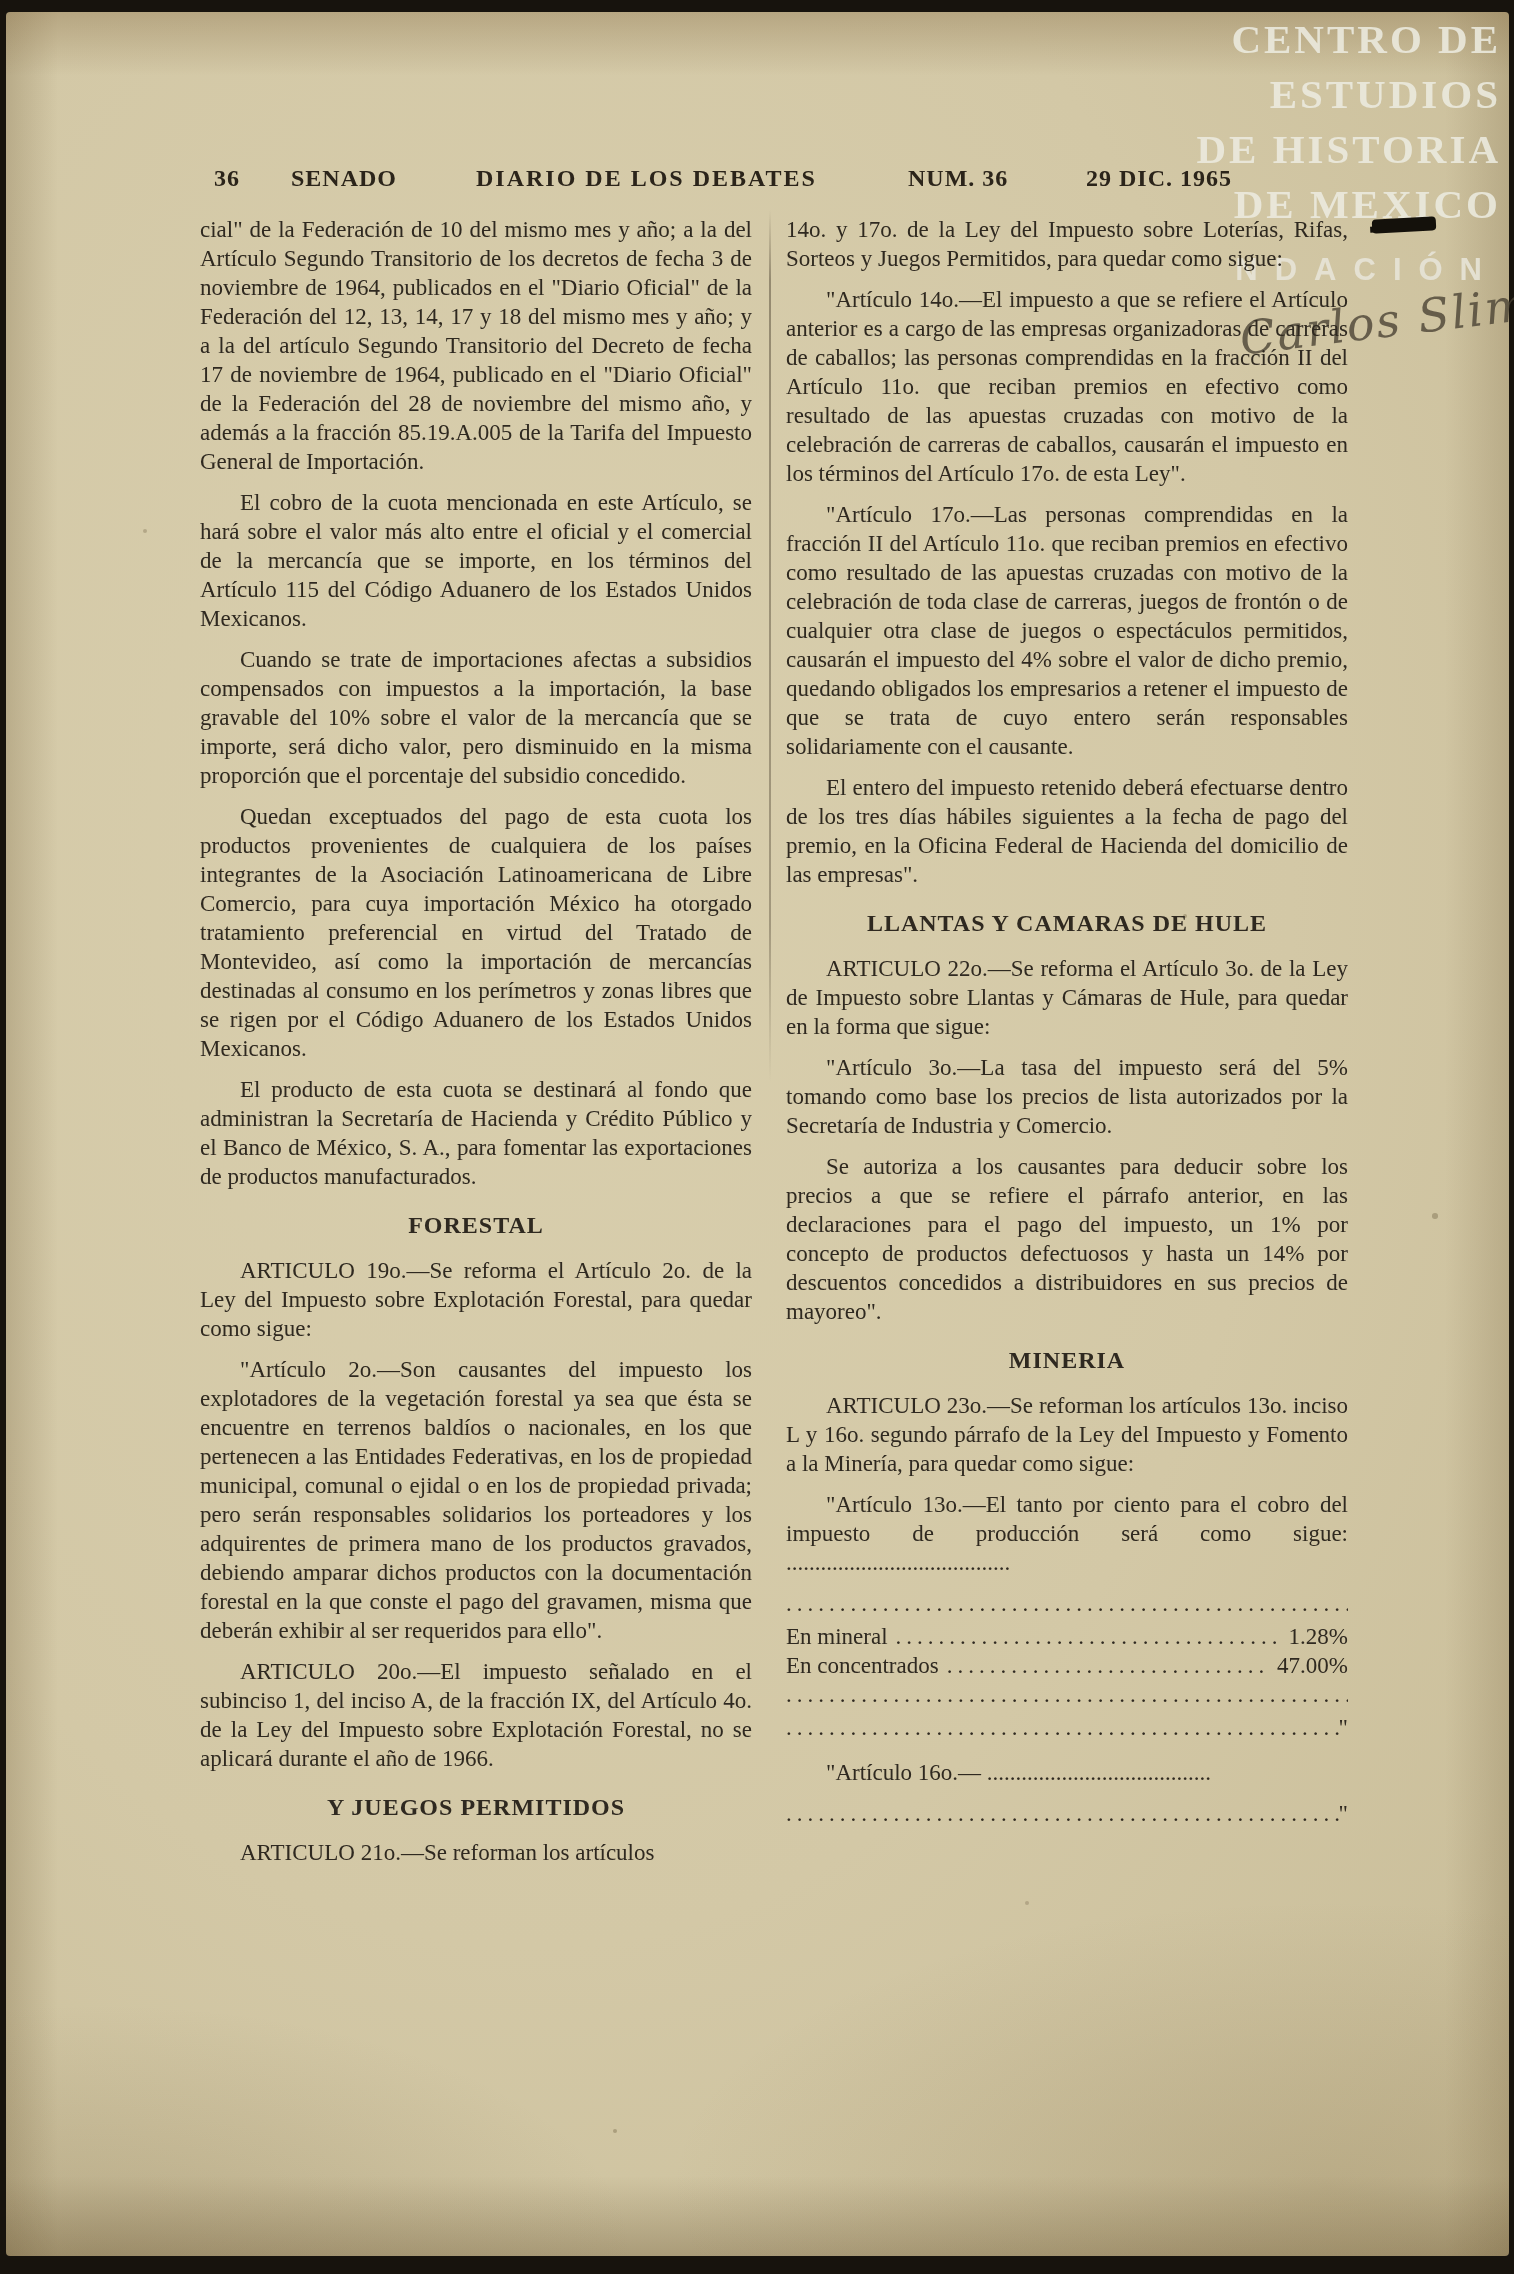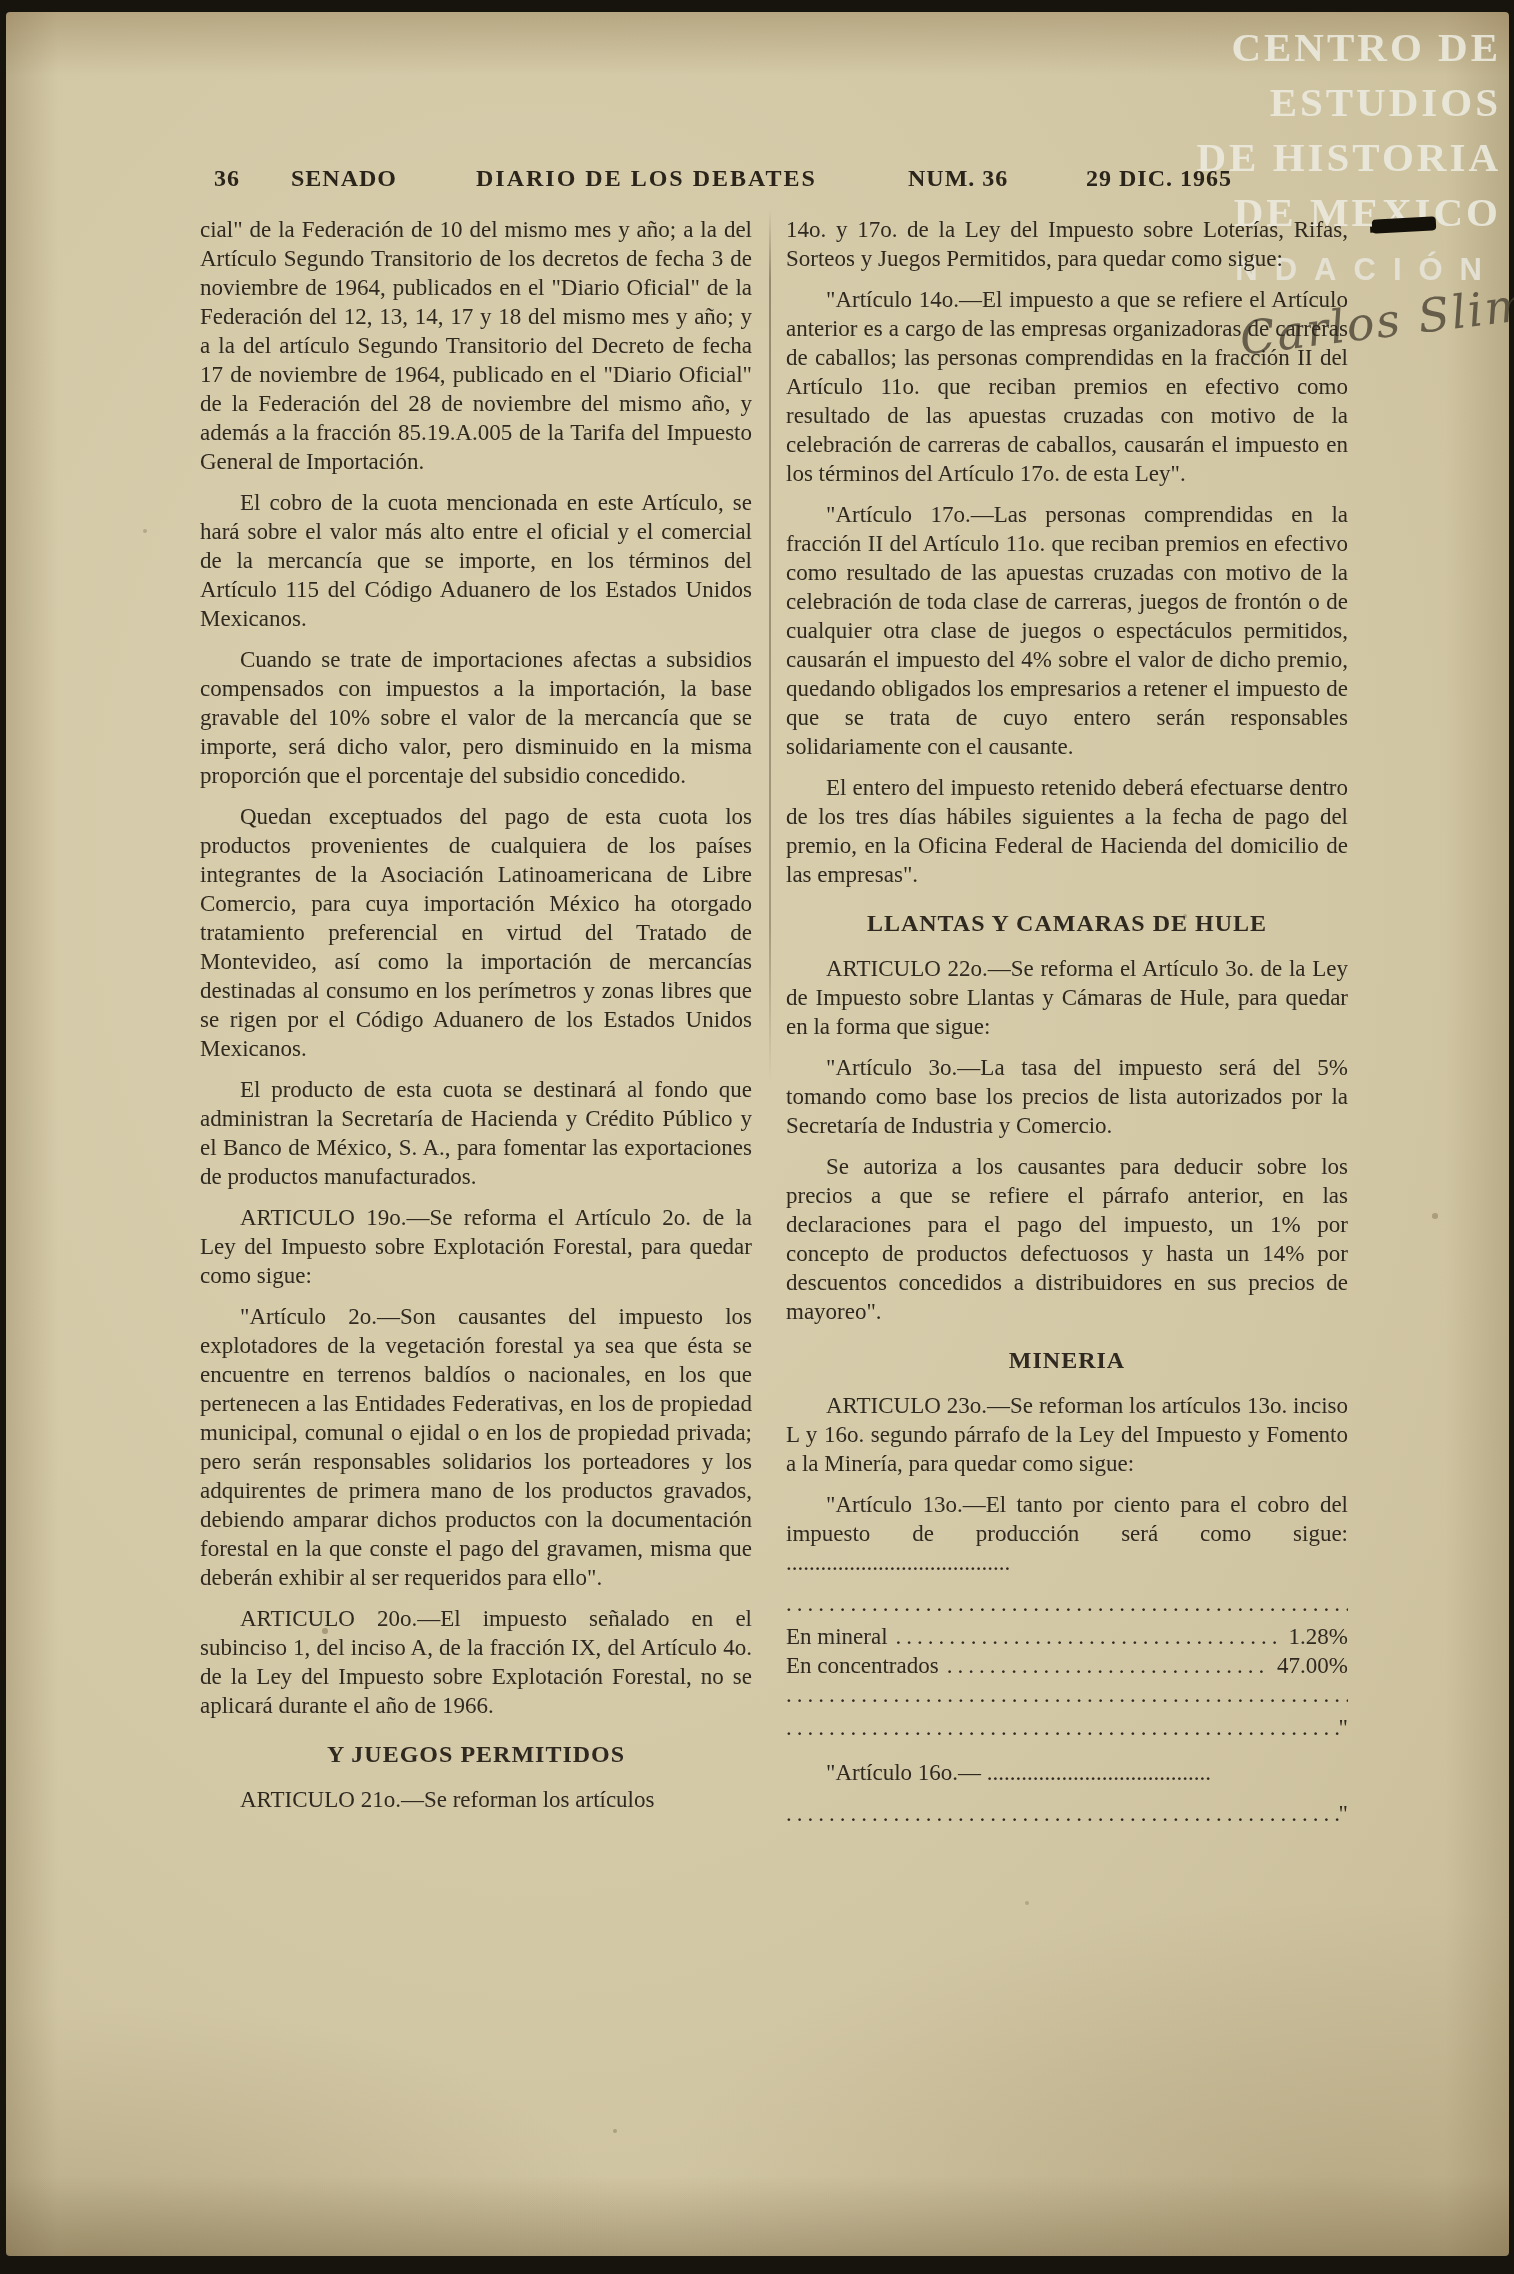--- a/index.html
+++ b/index.html
@@ -23,21 +23,21 @@
   }
   
   .hdr-item{position:absolute;top:153px;font-weight:bold;font-size:24px;letter-spacing:1px;color:#2b241a;white-space:nowrap;margin-left:9px;}
   #h-page{left:199px;}
   #h-chamber{left:276px;}
   #h-title{left:461px;letter-spacing:2px;}
   #h-issue{left:893px;}
   #h-date{left:1071px;}
   
   .watermark{
-    position:absolute;right:8px;top:8px;text-align:right;
+    position:absolute;right:8px;top:0px;text-align:right;
     font-family:"Liberation Serif", serif;font-weight:bold;
     font-size:41px;line-height:55px;letter-spacing:3px;
     color:rgba(236,234,223,0.88);
   }
   .foundation{
     position:absolute;right:10px;top:240px;
     font-family:"Liberation Sans", sans-serif;
     font-size:31px;letter-spacing:17px;font-weight:bold;
     color:rgba(230,227,214,0.92);white-space:nowrap;
   }
@@ -107,20 +107,23 @@
 
   <div class="crease"></div>
   <div class="specks"></div>
 
   <div class="column" id="col-left">
       <p class="noind">cial" de la Federación de 10 del mismo mes y año; a la del Artículo Segundo Transitorio de los decretos de fecha 3 de noviembre de 1964, publicados en el "Diario Oficial" de la Federación del 12, 13, 14, 17 y 18 del mismo mes y año; y a la del artículo Segundo Transitorio del Decreto de fecha 17 de noviembre de 1964, publicado en el "Diario Oficial" de la Federación del 28 de noviembre del mismo año, y además a la fracción 85.19.A.005 de la Tarifa del Impuesto General de Importación.</p>
       <p class="ind">El cobro de la cuota mencionada en este Artículo, se hará sobre el valor más alto entre el oficial y el comercial de la mercancía que se importe, en los términos del Artículo 115 del Código Aduanero de los Estados Unidos Mexicanos.</p>
       <p class="ind">Cuando se trate de importaciones afectas a subsidios compensados con impuestos a la importación, la base gravable del 10% sobre el valor de la mercancía que se importe, será dicho valor, pero disminuido en la misma proporción que el porcentaje del subsidio concedido.</p>
       <p class="ind">Quedan exceptuados del pago de esta cuota los productos provenientes de cualquiera de los países integrantes de la Asociación Latinoamericana de Libre Comercio, para cuya importación México ha otorgado tratamiento preferencial en virtud del Tratado de Montevideo, así como la importación de mercancías destinadas al consumo en los perímetros y zonas libres que se rigen por el Código Aduanero de los Estados Unidos Mexicanos.</p>
       <p class="ind">El producto de esta cuota se destinará al fondo que administran la Secretaría de Hacienda y Crédito Público y el Banco de México, S. A., para fomentar las exportaciones de productos manufacturados.</p>
+      <div class="sec-heading">
+        <div>FORESTAL</div>
+      </div>
       <p class="ind">ARTICULO 19o.—Se reforma el Artículo 2o. de la Ley del Impuesto sobre Explotación Forestal, para quedar como sigue:</p>
       <p class="ind">"Artículo 2o.—Son causantes del impuesto los explotadores de la vegetación forestal ya sea que ésta se encuentre en terrenos baldíos o nacionales, en los que pertenecen a las Entidades Federativas, en los de propiedad municipal, comunal o ejidal o en los de propiedad privada; pero serán responsables solidarios los porteadores y los adquirentes de primera mano de los productos gravados, debiendo amparar dichos productos con la documentación forestal en la que conste el pago del gravamen, misma que deberán exhibir al ser requeridos para ello".</p>
       <p class="ind">ARTICULO 20o.—El impuesto señalado en el subinciso 1, del inciso A, de la fracción IX, del Artículo 4o. de la Ley del Impuesto sobre Explotación Forestal, no se aplicará durante el año de 1966.</p>
       <div class="sec-heading">
         <div>Y JUEGOS PERMITIDOS</div>
       </div>
       <p class="ind">ARTICULO 21o.—Se reforman los artículos</p>
     </div>
   <div class="column" id="col-right">
       <p class="noind">14o. y 17o. de la Ley del Impuesto sobre Loterías, Rifas, Sorteos y Juegos Permitidos, para quedar como sigue:</p>

